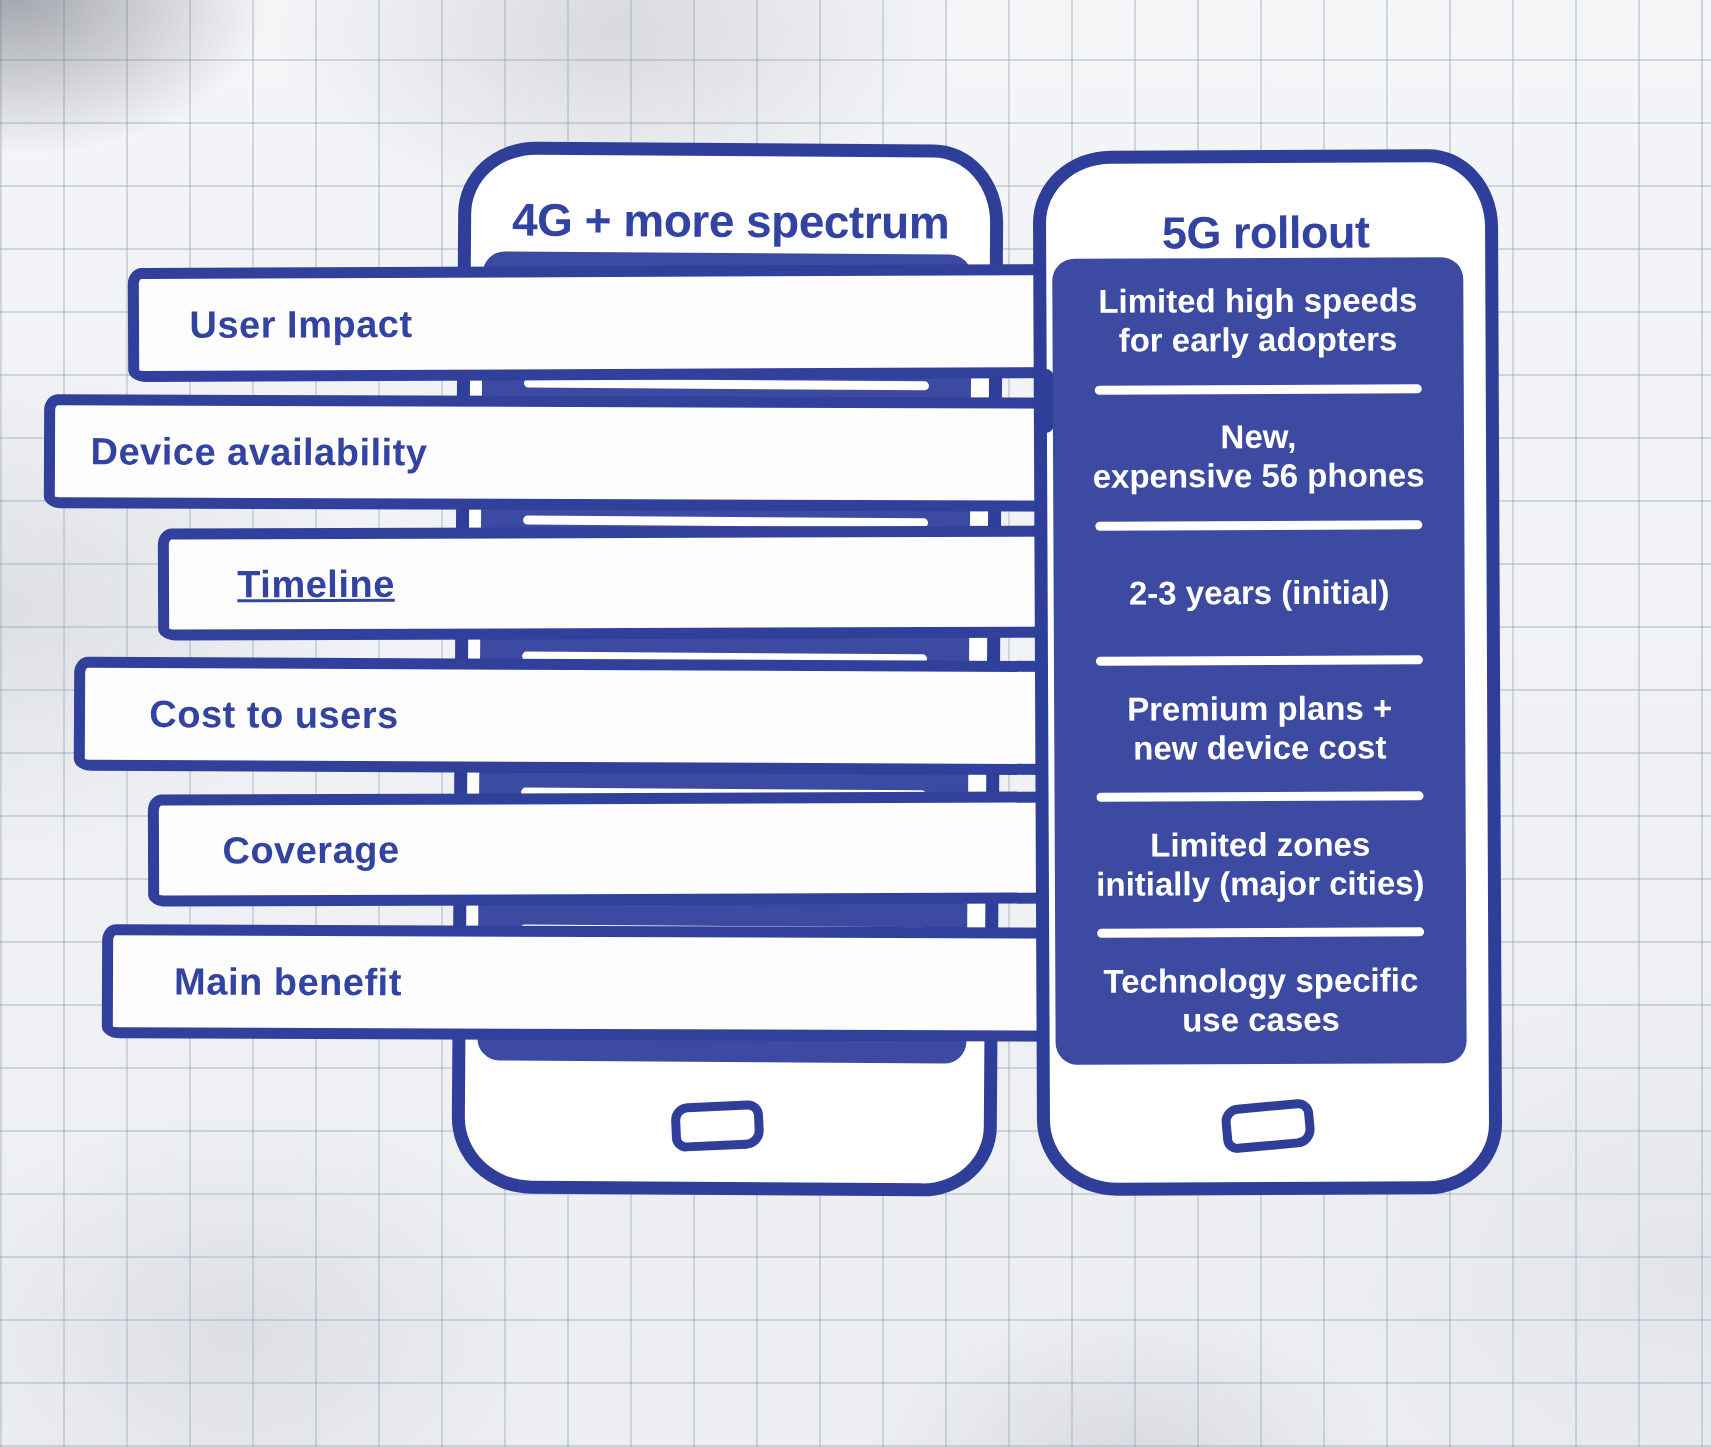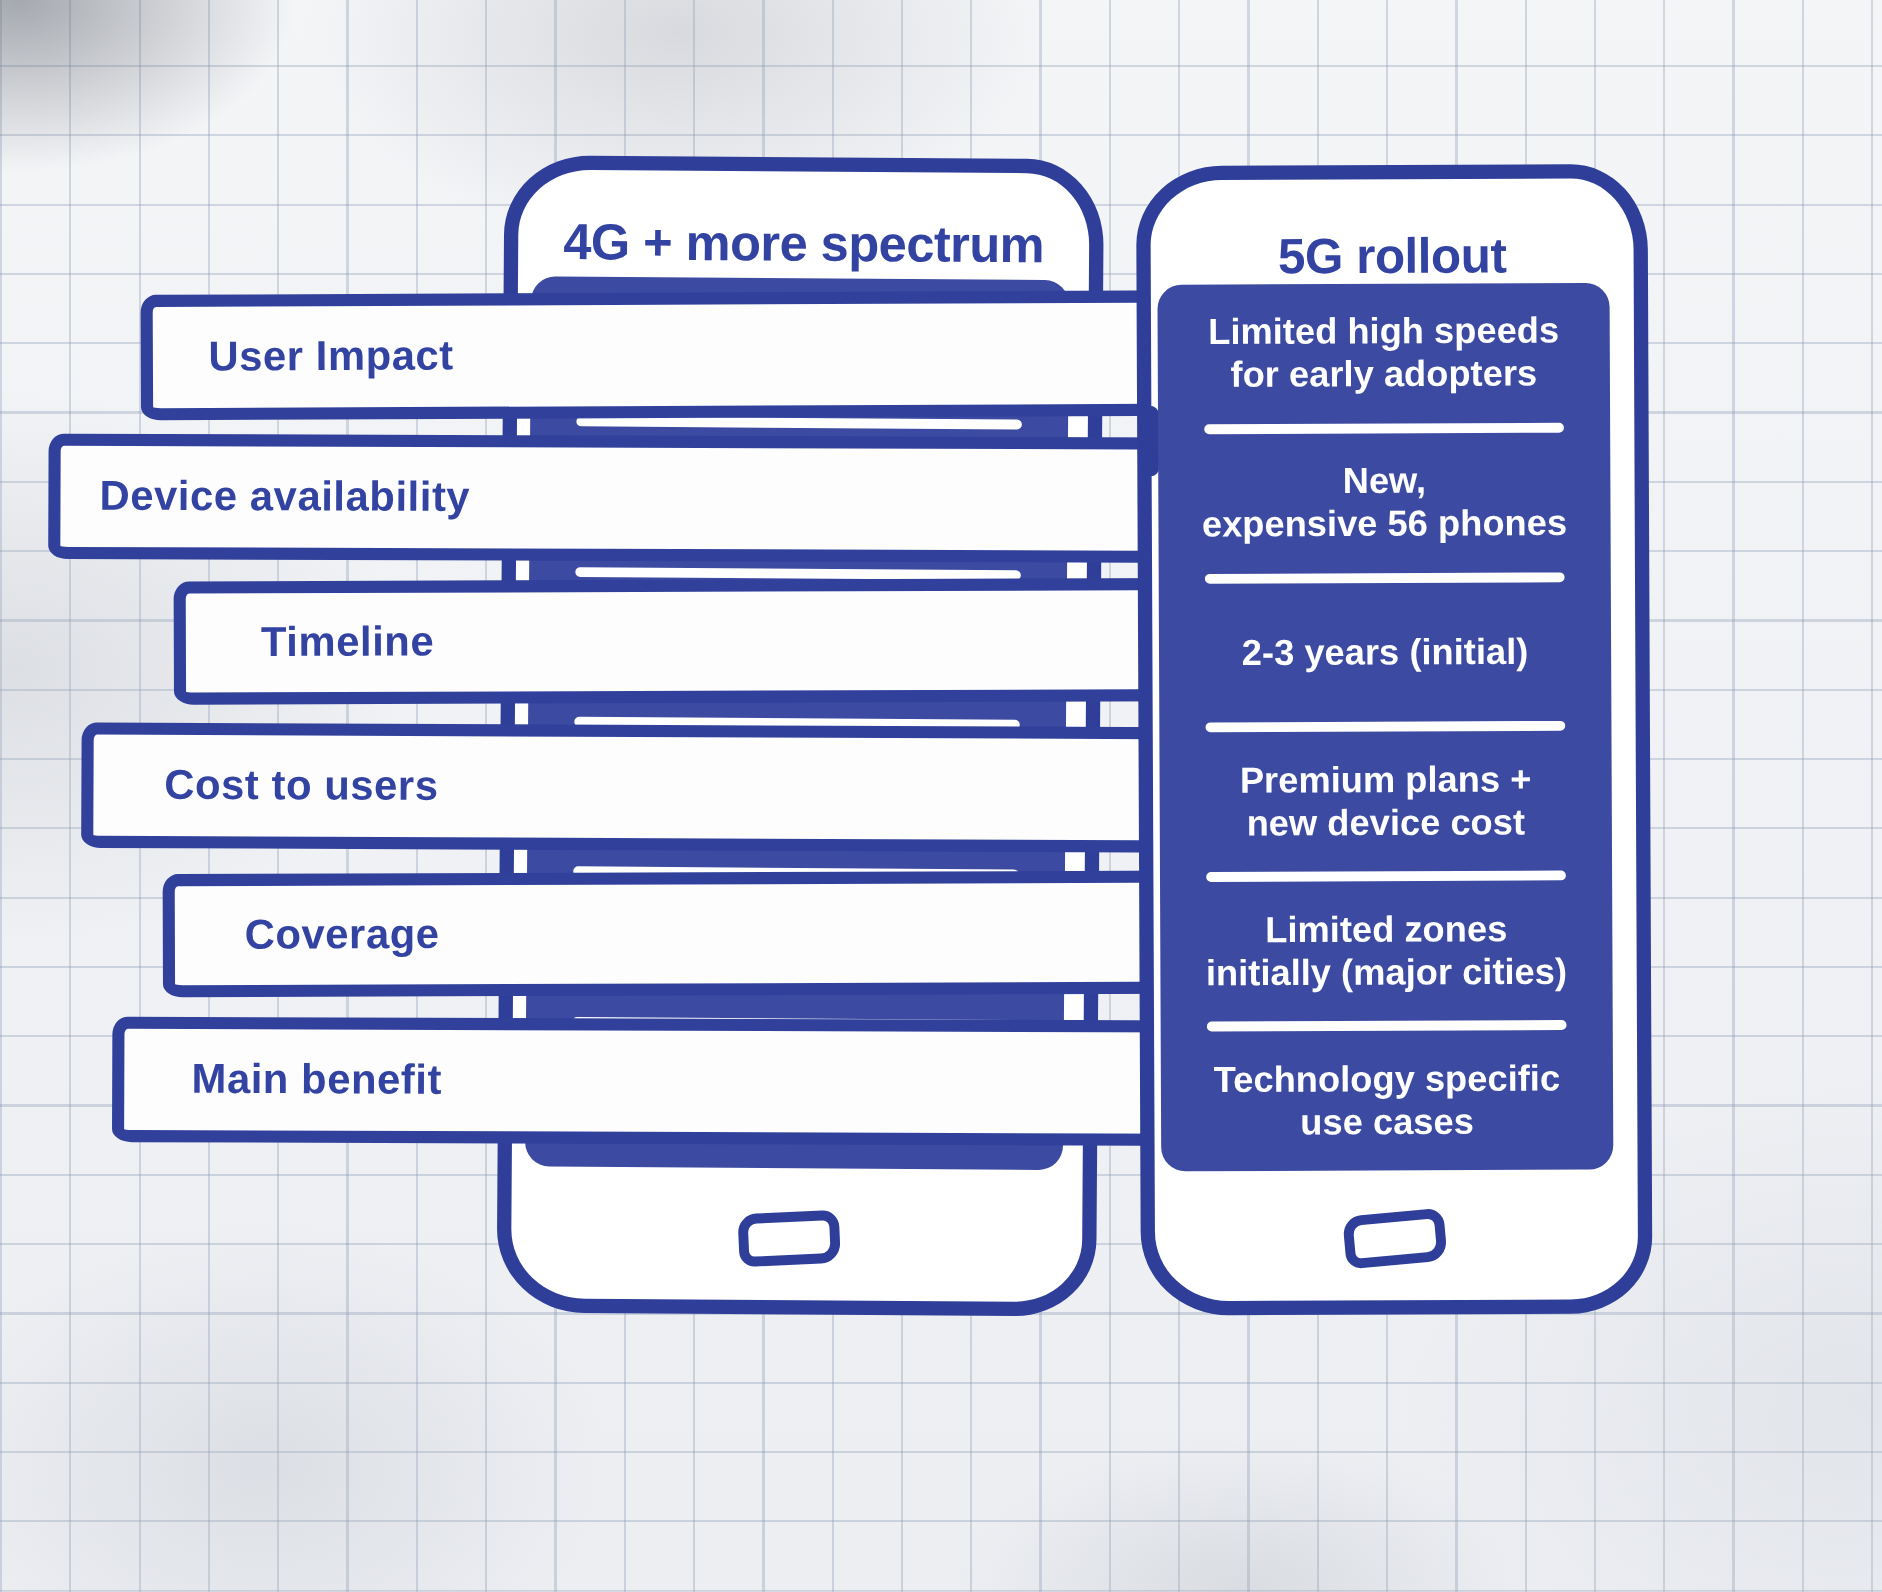--- a/index.html
+++ b/index.html
@@ -36,21 +36,21 @@
     position:absolute;top:0;bottom:0;left:6px;
     display:flex;align-items:center;justify-content:center;
     font-weight:bold;font-size:38px;color:#3343a2;
     letter-spacing:.5px;white-space:nowrap;
   }
   .band-1{top:266px;left:128px;width:972px;height:114px;transform:rotate(-.25deg);}
   .band-1 .band-label{width:312px;}
   .band-2{top:396px;left:44px;width:1056px;height:114px;transform:rotate(.2deg);}
   .band-2 .band-label{width:396px;}
   .band-3{top:527px;left:158px;width:942px;height:112px;transform:rotate(-.2deg);}
-  .band-3 .band-label{width:282px;}
+  .band-3 .band-label{width:282px;text-decoration:underline;}
   .band-4{top:659px;left:74px;width:1026px;height:114px;transform:rotate(.25deg);}
   .band-4 .band-label{width:366px;}
   .band-5{top:793px;left:148px;width:952px;height:112px;transform:rotate(-.2deg);}
   .band-5 .band-label{width:292px;}
   .band-6{top:926px;left:102px;width:998px;height:114px;transform:rotate(.2deg);}
   .band-6 .band-label{width:338px;}
 
   
   .phone{
     position:absolute;

